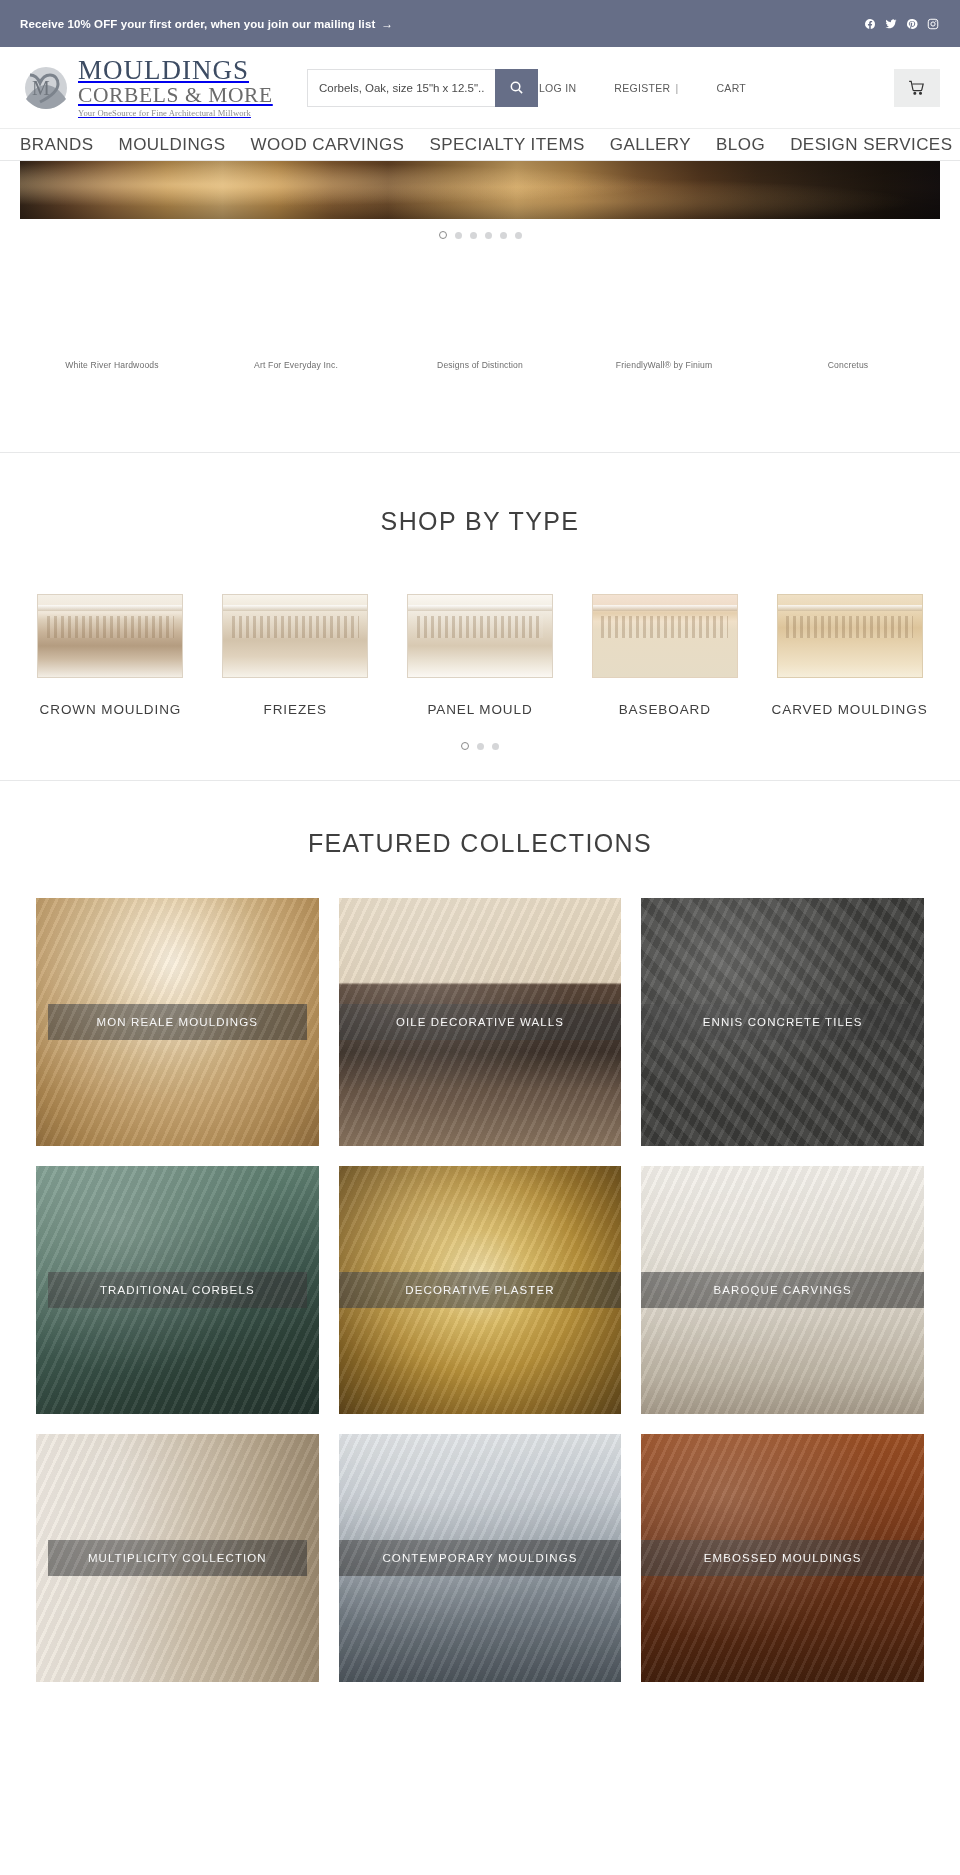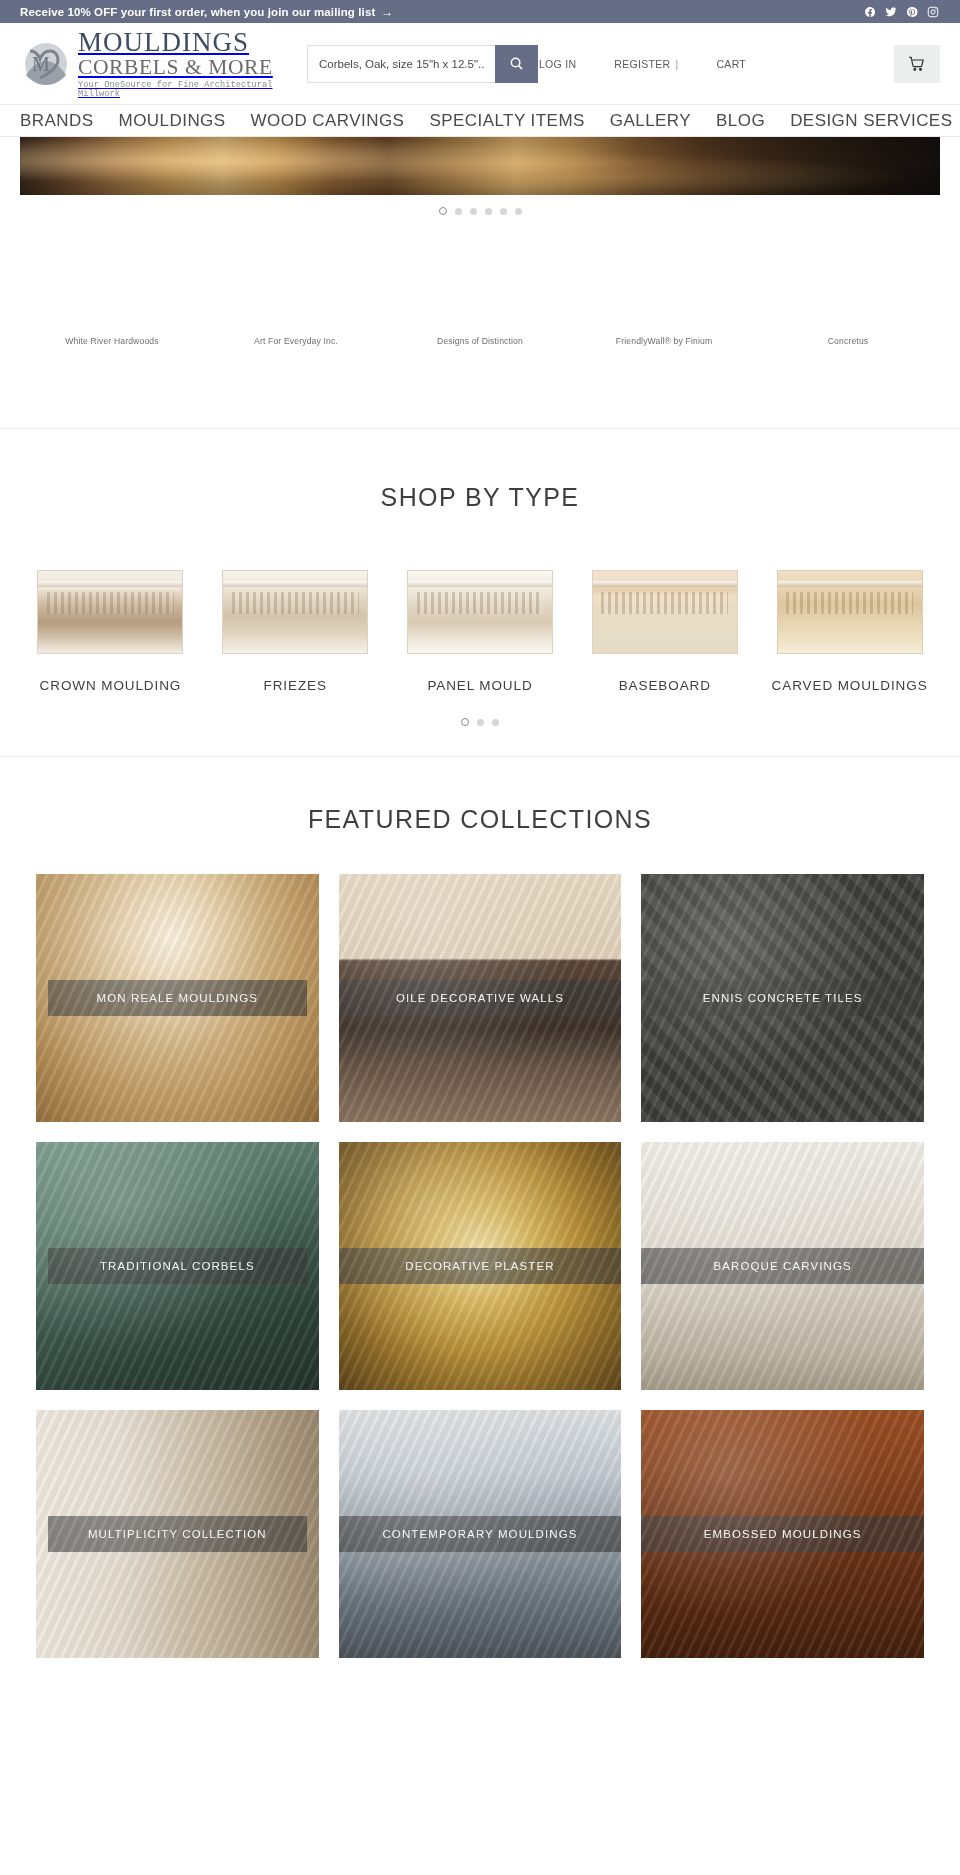--- a/index.html
+++ b/index.html
@@ -6,21 +6,21 @@
   html, body {
     width: 960px;
     background: #ffffff;
     font-family: "Liberation Sans", sans-serif;
     color: #333;
   }
   body { width: 960px; overflow-x: hidden; }
 
   
   .promo-bar {
-    height: 23px;
+    height: 47px;
     background: #666e87;
     display: flex;
     align-items: center;
     padding: 0 21px 0 20px;
     color: #fff;
   }
   .promo-text {
     font-size: 11.5px;
     font-weight: bold;
     letter-spacing: .1px;
@@ -65,21 +65,21 @@
     font-weight: normal;
   }
   .logo-l2 {
     font-family: "Liberation Serif", serif;
     font-size: 21.5px;
     letter-spacing: .6px;
     color: #6b6b6b;
     margin-top: 1px;
   }
   .logo-l3 {
-    font-family: Liberation Mono, monospace;
+    font-family: Liberation Serif, serif;
     font-size: 8.6px;
     color: #8b8b8b;
     letter-spacing: .1px;
     margin-top: 3px;
   }
 
   .search-wrap {
     display: flex;
     margin-left: 27px;
     height: 38px;

